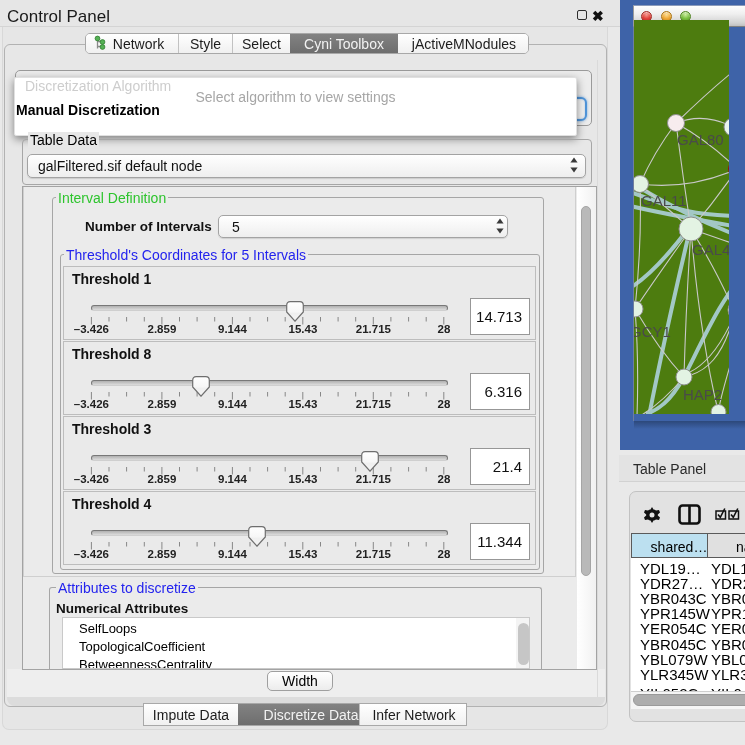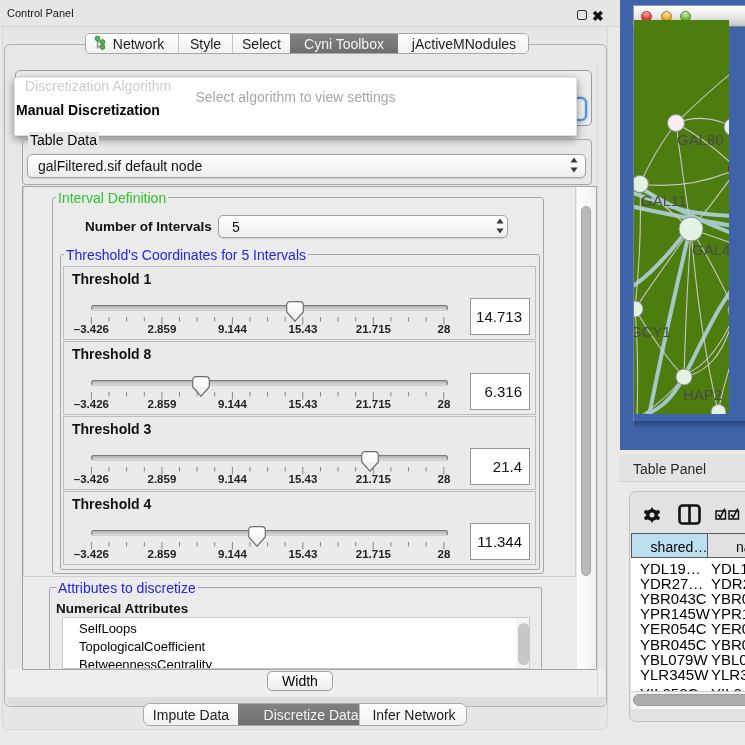--- a/index.html
+++ b/index.html
@@ -16,21 +16,21 @@
 .thtitle{position:absolute;left:8px;top:4px;font-size:14px;font-weight:bold;color:#111}
 .ticklbl{position:absolute;top:55.5px;font-size:11.5px;font-weight:bold;color:#222;transform:translateX(-50%)}
 .track{position:absolute;left:27px;top:38px;width:357px;height:6px;border-radius:3px;background:linear-gradient(#b0b0b0,#dcdcdc);border:1px solid #787878;border-bottom-color:#cfcfcf}
 .row{position:absolute;left:0;width:100%;height:16px;font-size:13px;color:#000;display:flex}
 </style></head>
 <body>
 <div id="stage">
 
 <div class="abs" id="leftwin" style="left:2px;top:0;width:606px;height:730px;background:#e6e6e6;border-radius:0 0 7px 7px;border:1px solid #d8d8d8;border-top:none"></div>
 <div class="abs" style="left:0;top:0;width:620px;height:27px;background:#e6e6e6;border-bottom:1px solid #d4d4d4"></div>
-<div class="abs" style="left:7px;top:7px;font-size:11px;color:#1a1a1a">Control Panel</div>
+<div class="abs" style="left:7px;top:7px;font-size:17px;color:#1a1a1a">Control Panel</div>
 <div class="abs" style="left:577px;top:10px;width:10px;height:10px;border:1.5px solid #2e2e2e;border-radius:2px"></div>
 <div class="abs" style="left:592px;top:7.5px;font-size:14px;font-weight:bold;color:#111">✖</div>
 
 <div class="abs" style="left:4px;top:44px;width:603px;height:663px;background:#e7e7e7;border:1px solid #b2b2b2;border-radius:6px"></div>
 <div class="abs" style="left:7px;top:669px;width:598px;height:28px;background:#eeeeee"></div>
 <div class="abs" style="left:7px;top:697px;width:598px;height:9px;background:#dcdcdc;border-radius:0 0 8px 8px"></div>
 <div class="abs" style="left:597px;top:60px;width:1px;height:637px;background:#dadada"></div>
 
 <div class="abs" id="toptabs" style="left:85px;top:33px;width:444px;height:21px;border:1px solid #a8a8a8;border-radius:5px;overflow:hidden">
   <div class="tab" style="left:0;width:92px"><svg width="12" height="17" viewBox="0 0 12 16" style="margin-right:7px;margin-left:-6px">
@@ -40,21 +40,21 @@
           <circle cx="3.5" cy="3" r="2.4" fill="#55b155" stroke="#2e7d2e" stroke-width="0.8"></circle>
           <circle cx="8.5" cy="6.5" r="2.4" fill="#55b155" stroke="#2e7d2e" stroke-width="0.8"></circle>
           <circle cx="8.5" cy="11.5" r="2.4" fill="#55b155" stroke="#2e7d2e" stroke-width="0.8"></circle>
         </svg>Network</div>
   <div class="tab" style="left:92px;width:54px;border-left:1px solid #c2c2c2">Style</div>
   <div class="tab" style="left:146px;width:58px;border-left:1px solid #c2c2c2">Select</div>
   <div class="tab tabsel" style="left:204px;width:108px">Cyni Toolbox</div>
   <div class="tab" style="left:312px;width:132px">jActiveMNodules</div>
 </div>
 
-<div class="abs" id="bottabs" style="left:143px;top:703px;width:324px;height:23px;border:1px solid #a8a8a8;border-radius:7px;overflow:hidden">
+<div class="abs" id="bottabs" style="left:143px;top:703px;width:324px;height:23px;border:1px solid #a8a8a8;border-radius:0;overflow:hidden">
   <div class="tab" style="left:0;width:94px">Impute Data</div>
   <div class="tab tabsel" style="left:94px;width:146px">Discretize Data</div>
   <div class="tab" style="left:215px;width:109px;border-left:1px solid #c2c2c2">Infer Network</div>
 </div>
 
 <div class="gbox" style="left:15px;top:70px;width:577px;height:56px;background:#ececec;border-color:#9a9a9a;border-radius:5px"></div>
 <div class="abs" style="left:20px;top:96.5px;width:567px;height:24px;border:2.5px solid #4f94d8;border-radius:6px;background:#f2f2f2;box-shadow:0 0 3px rgba(79,148,216,0.75), inset 0 0 2px rgba(79,148,216,0.5)"></div>
 
 <div class="abs" id="popup" style="left:14px;top:77px;width:563px;height:59px;border-radius:3px;background:#ffffff;border-radius:2px;box-shadow:0 3px 8px rgba(0,0,0,0.45);border:1px solid #e0e0e0">
   <div class="abs" style="left:10px;top:0px;font-size:14px;color:#cdcdcd">Discretization Algorithm</div>

